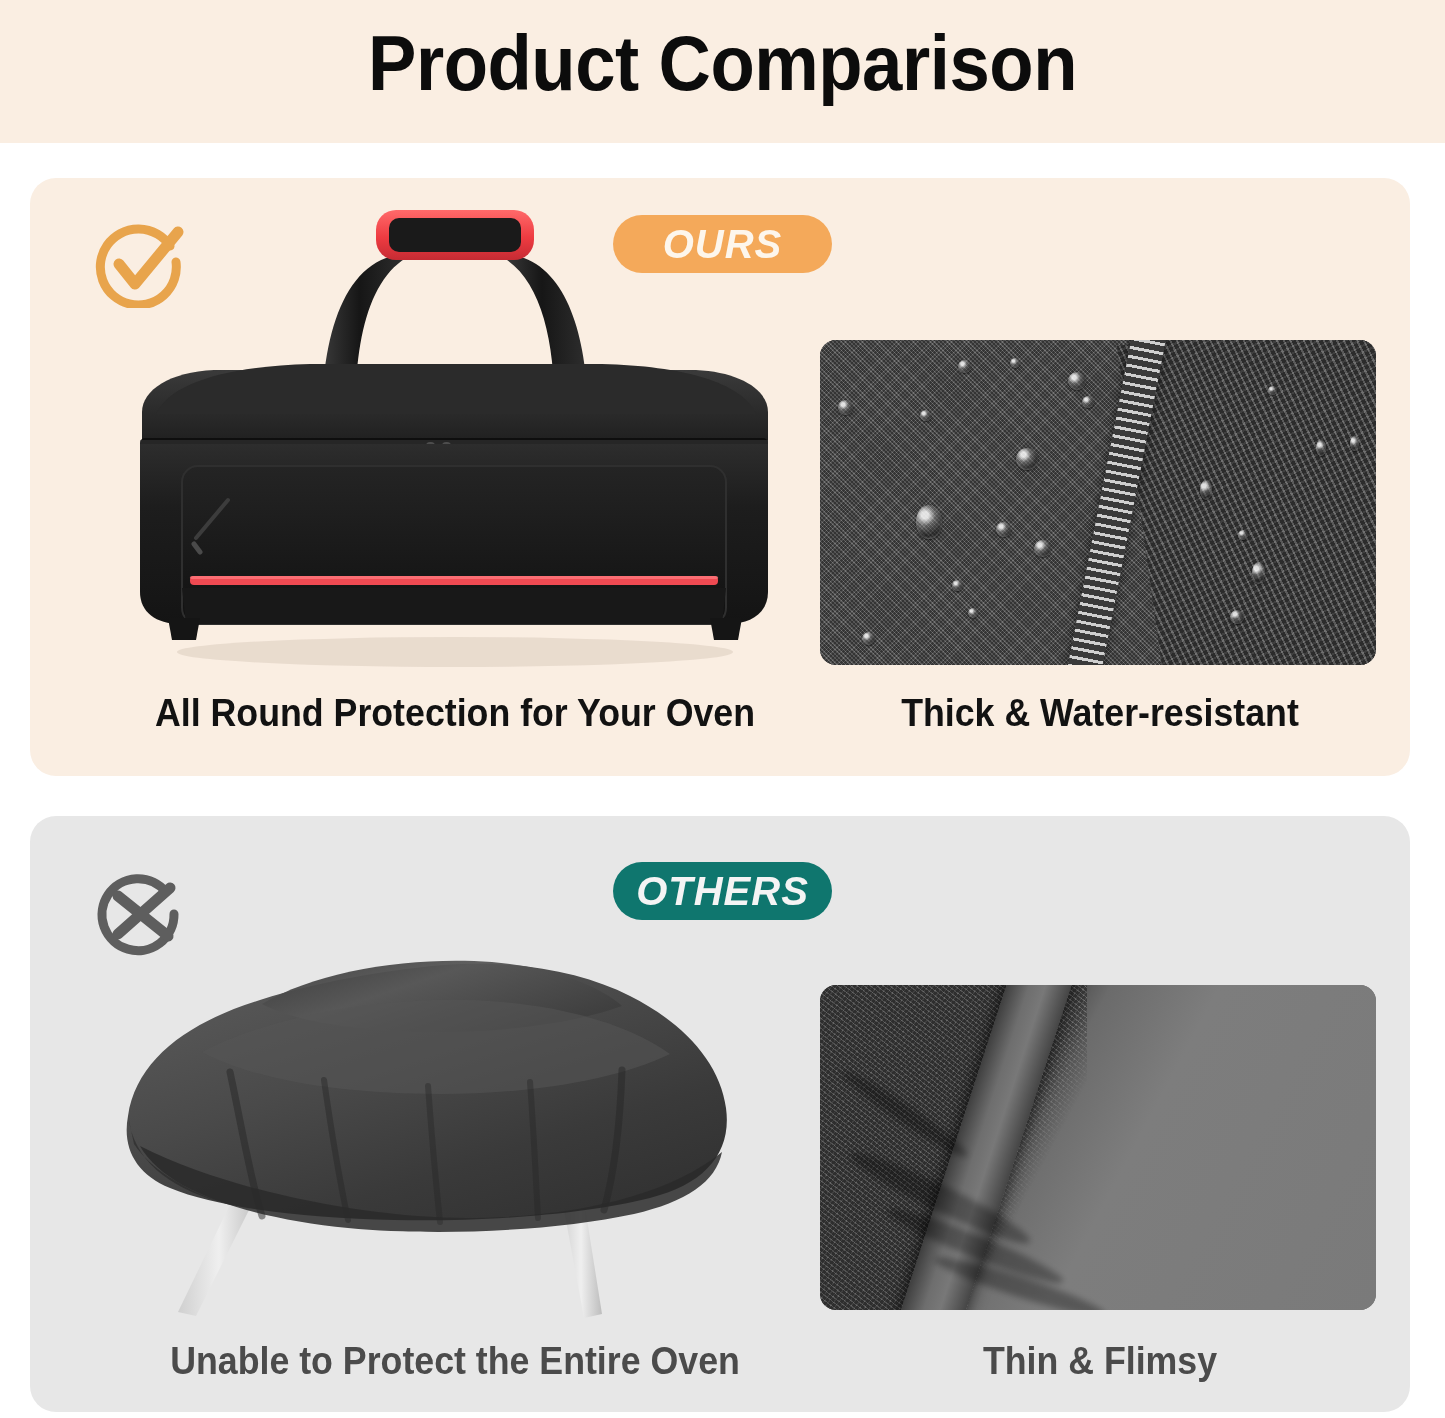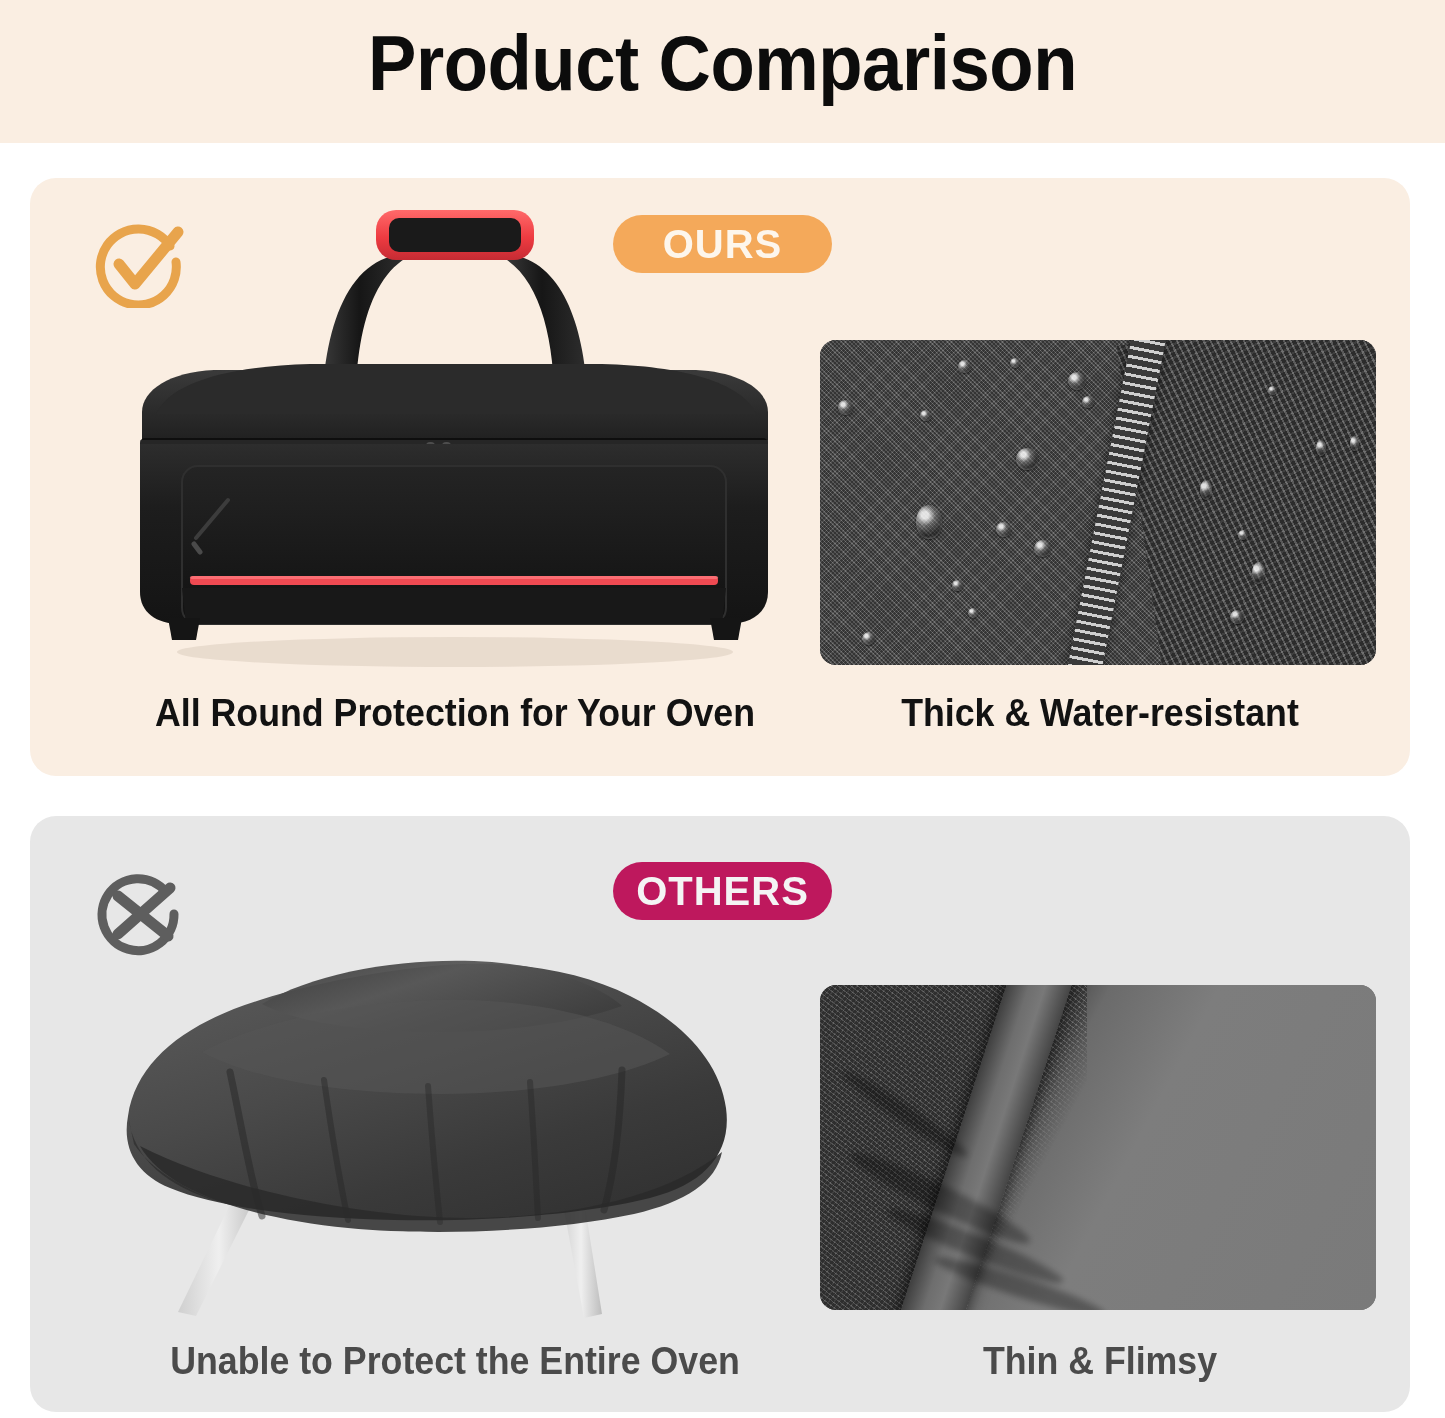--- a/index.html
+++ b/index.html
@@ -61,32 +61,33 @@
 
   
   .badge {
     position: absolute;
     display: flex;
     align-items: center;
     justify-content: center;
     border-radius: 36px;
     font-weight: bold;
     letter-spacing: 1px;
+    font-style: italic;
   }
   .badge-ours {
     left: 613px; top: 215px;
     width: 219px; height: 58px;
     background: #f4a95a;
     color: #fdf6ec;
     font-size: 40px;
   }
   .badge-others {
     left: 613px; top: 862px;
     width: 219px; height: 58px;
-    background: #be185d;
+    background: #0f766e;
     color: #f4f4f4;
     font-size: 40px;
   }
 
   
   .media {
     position: absolute;
     overflow: hidden;
   }
   .bag-stage   { left: 110px;  top: 200px;  width: 690px; height: 470px; }

